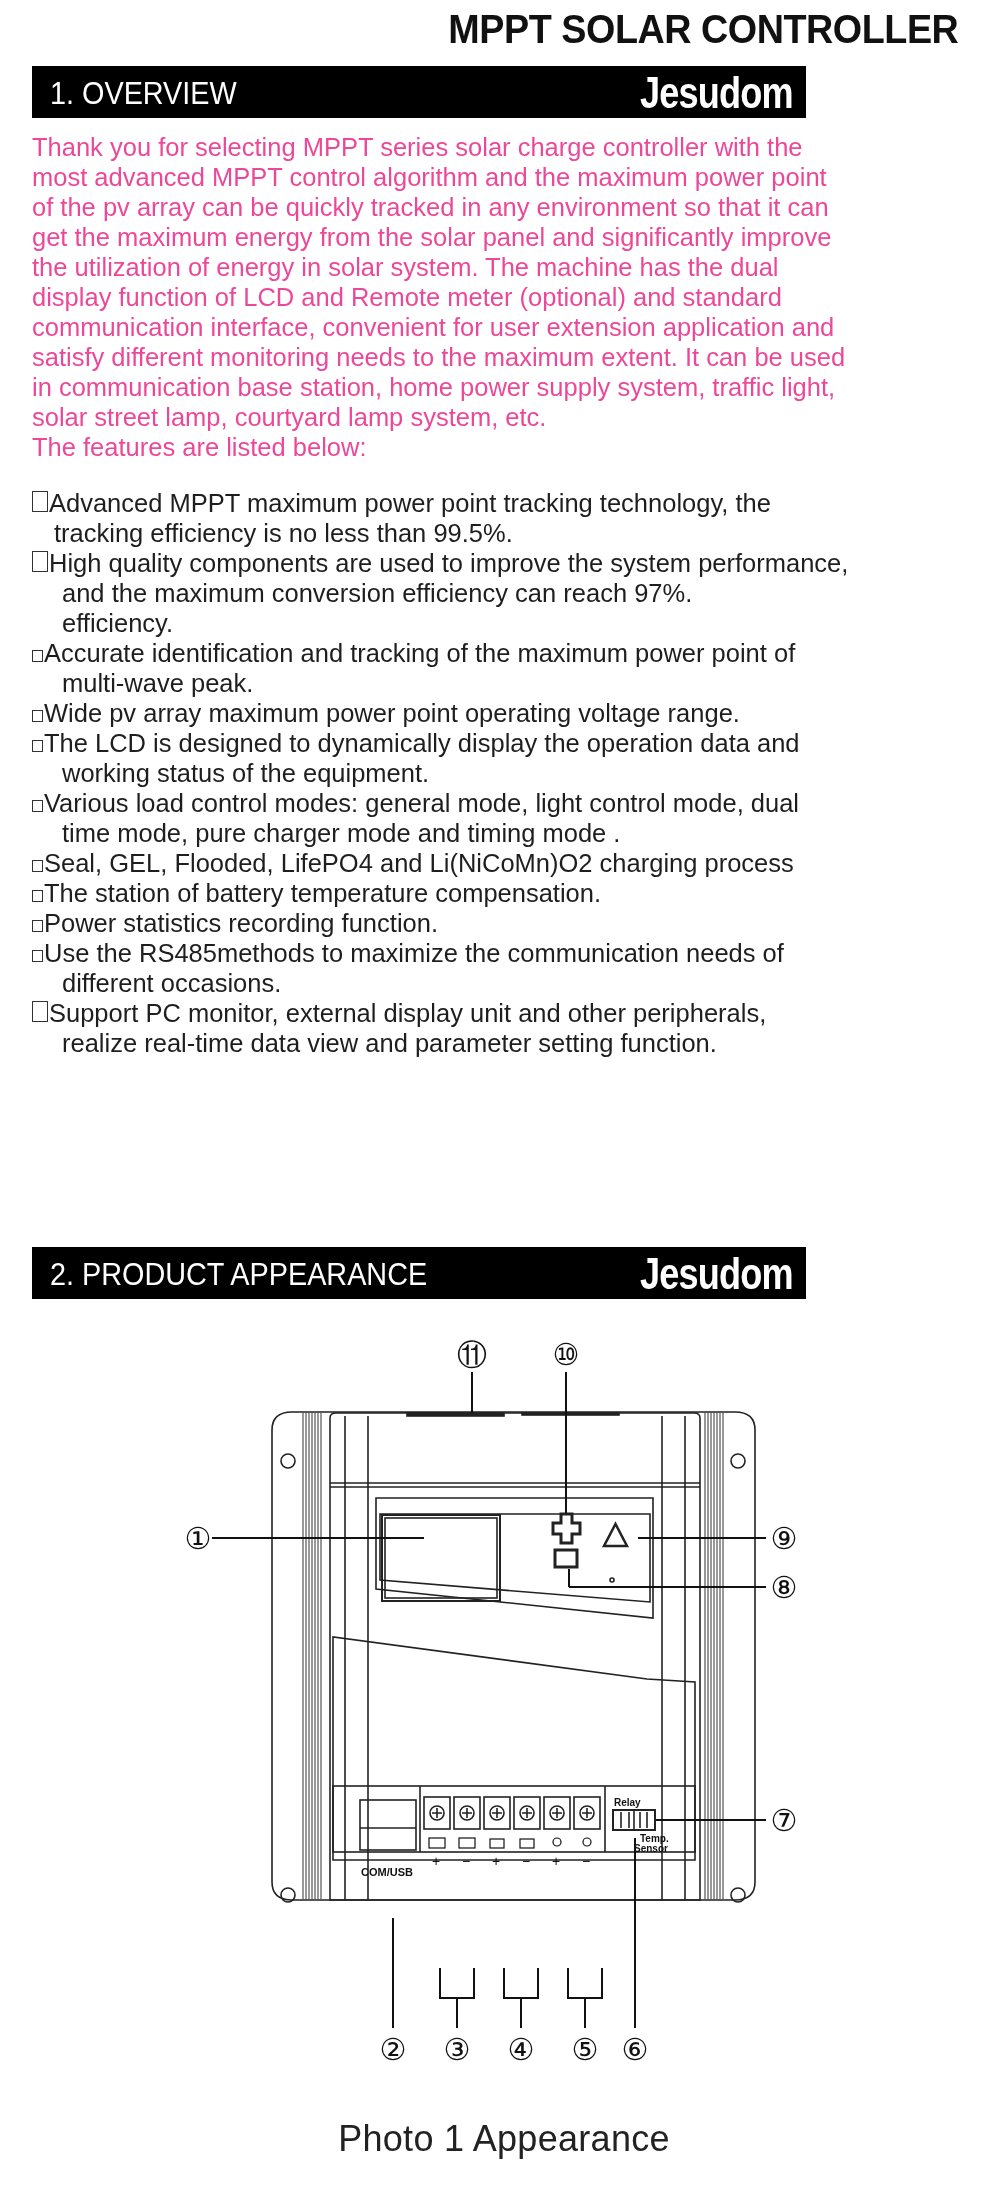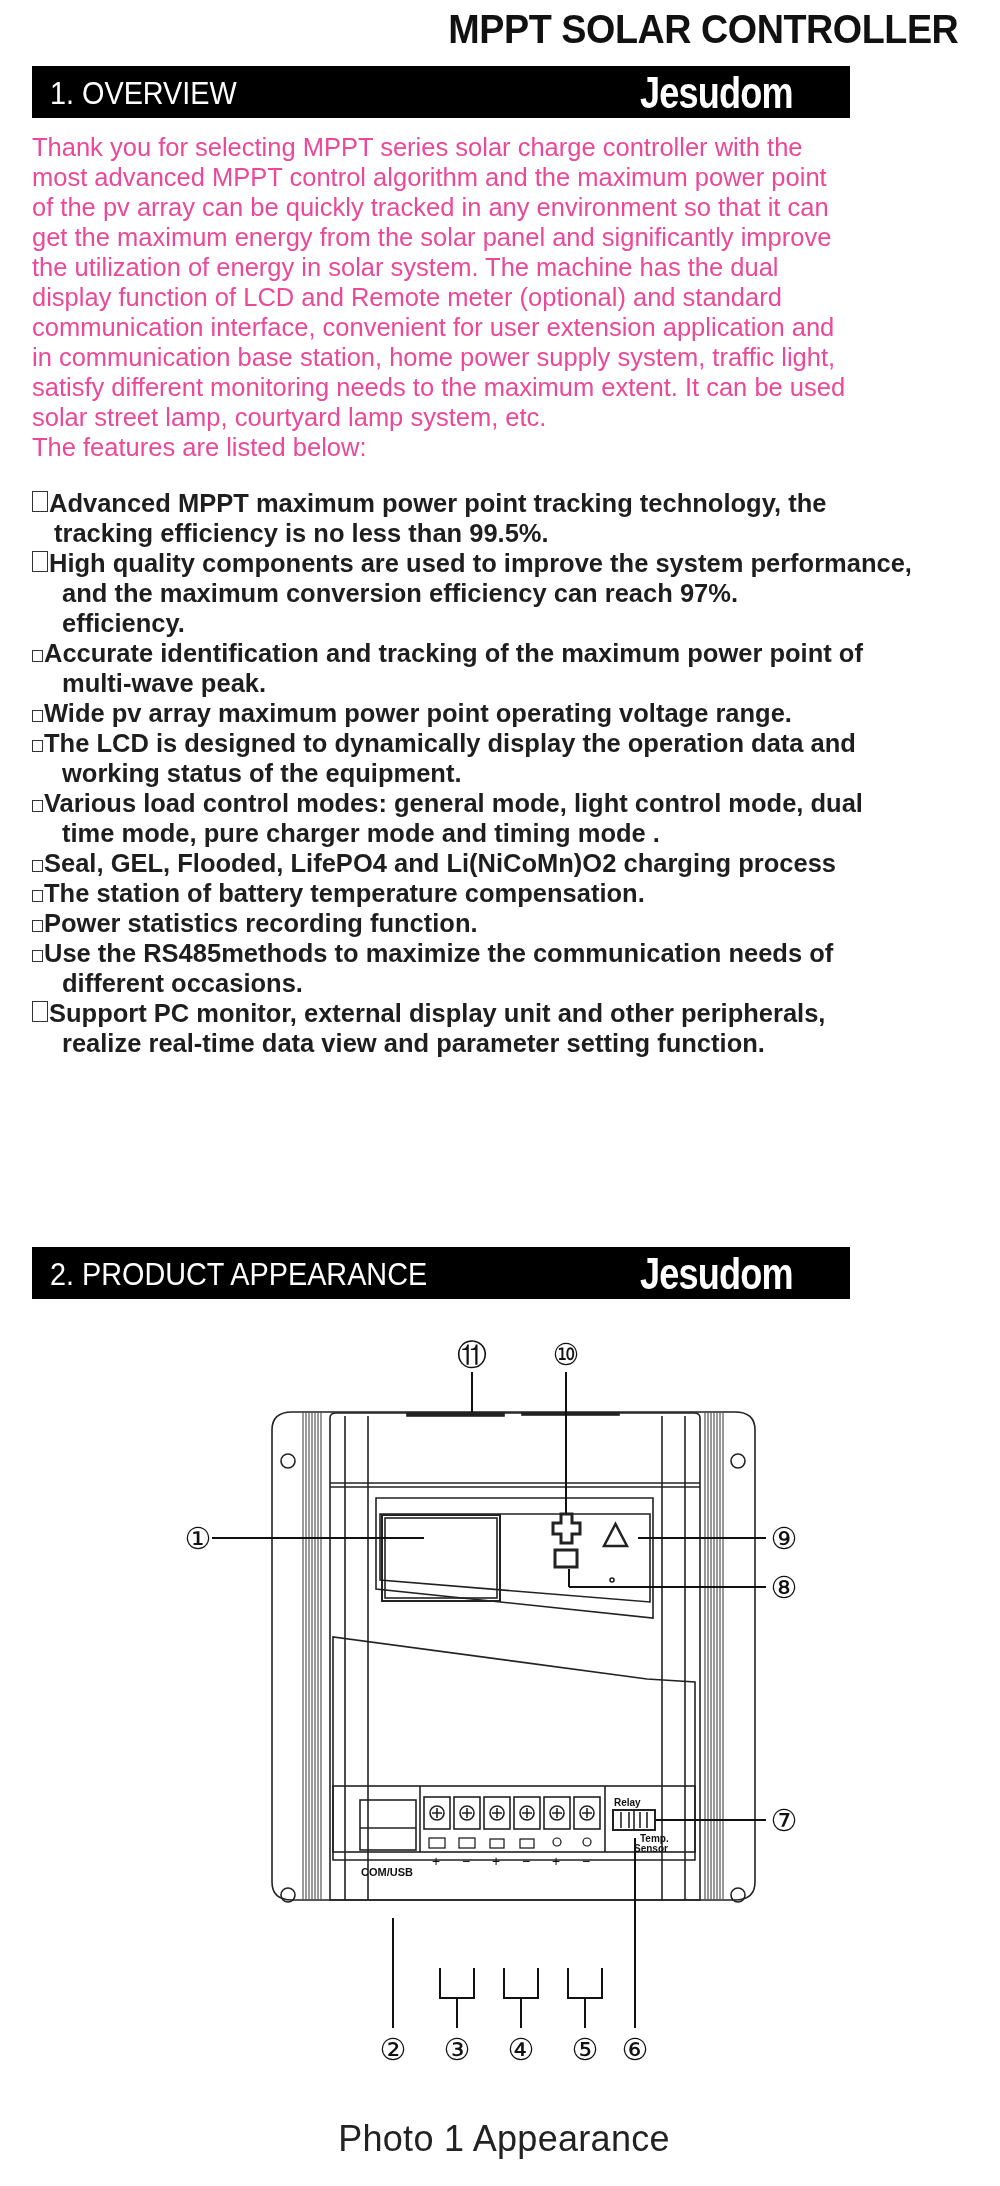--- a/index.html
+++ b/index.html
@@ -1,23 +1,23 @@
 <!DOCTYPE html>
 <html><head>
 <meta charset="utf-8">
 <style>
   html, body { margin:0; padding:0; background:#ffffff; }
   body { width:1000px; height:2186px; position:relative; overflow:hidden; font-family:"Liberation Sans", sans-serif; color:#1a1a1a; }
   .doc-title { position:absolute; right:42px; top:6px; font-size:41px; font-weight:bold; letter-spacing:-0.5px; color:#111; transform:scaleX(0.92); transform-origin:right center; white-space:nowrap; }
-  .section-bar { position:absolute; left:32px; width:774px; height:52px; background:#000; color:#fff;padding-left:44px; }
+  .section-bar { position:absolute; left:32px; width:774px; height:52px; background:#000; color:#fff; }
   .section-bar .bar-title { position:absolute; left:18px; top:9px; font-size:32px; transform:scaleX(0.9); transform-origin:left center; white-space:nowrap; }
   .section-bar .bar-brand { position:absolute; left:608px; top:2px; font-size:44px; font-weight:bold; letter-spacing:-1px; transform:scaleX(0.82); transform-origin:left center; white-space:nowrap; }
   .intro { position:absolute; left:32px; top:132px; width:960px; font-size:25.5px; line-height:30px; color:#ec4899; }
   .intro p { margin:0; white-space:pre-line; }
-  .features { position:absolute; left:32px; top:488px; width:968px; font-size:25.5px; line-height:30px; color:#1e1e1e;font-weight:bold; }
+  .features { position:absolute; left:32px; top:488px; width:968px; font-size:25.5px; line-height:30px; color:#1e1e1e; }
   .feature { display:block; position:relative; }
   .feature .box { display:inline-block; border:1.6px solid #333; box-sizing:border-box; vertical-align:baseline; margin-right:1px; }
   .feature .box.big { width:16px; height:21px; }
   .feature .box.small { width:11px; height:12px; }
   .feature .line1 { white-space:nowrap; }
   .feature .line2 { display:block; padding-left:30px; white-space:nowrap; }
   .feature.first .line2 { padding-left:22px; }
   .diagram { position:absolute; left:0; top:1300px; width:1000px; height:820px; }
   .caption { position:absolute; left:4px; width:1000px; top:2118px; text-align:center; font-size:36px; color:#222; letter-spacing:0.3px; }
   .callout-num { font-family:"DejaVu Sans", sans-serif; }
@@ -33,22 +33,22 @@
 </div>
 
 <div class="intro">
   <p>Thank you for selecting MPPT series solar charge controller with the</p>
   <p>most advanced MPPT control algorithm and the maximum power point</p>
   <p>of the pv array can be quickly tracked in any environment so that it can</p>
   <p>get the maximum energy from the solar panel and significantly improve</p>
   <p>the utilization of energy in solar system. The machine has the dual</p>
   <p>display function of LCD and Remote meter (optional) and standard</p>
   <p>communication interface, convenient for user extension application and</p>
+  <p>satisfy different monitoring needs to the maximum extent. It can be used</p>
   <p>in communication base station, home power supply system, traffic light,</p>
-  <p>satisfy different monitoring needs to the maximum extent. It can be used</p>
   <p>solar street lamp, courtyard lamp system, etc.</p>
   <p>The features are listed below:</p>
 </div>
 
 <div class="features">
   <div class="feature first">
     <span class="line1"><span class="box big"></span><span>Advanced MPPT maximum power point tracking technology, the</span></span>
     <span class="line2">tracking efficiency is no less than 99.5%.</span>
   </div>
   <div class="feature">

